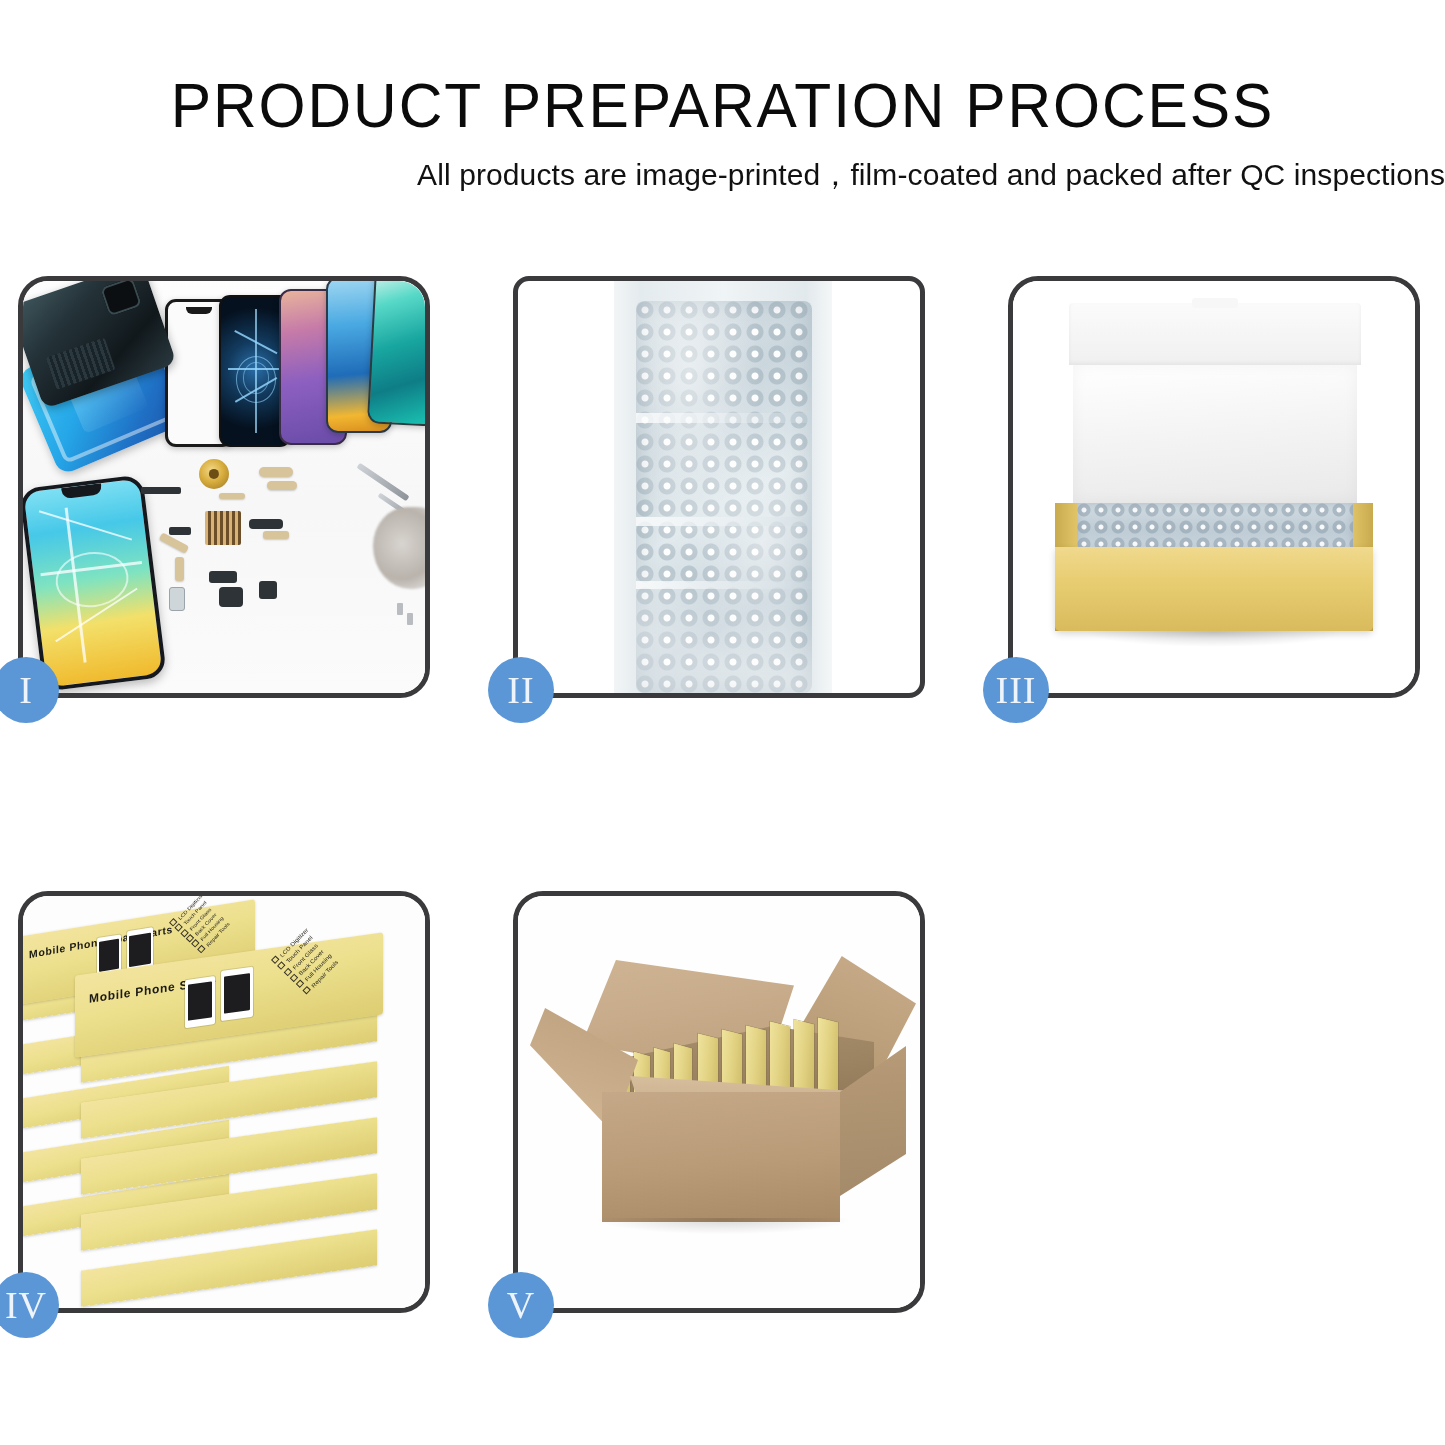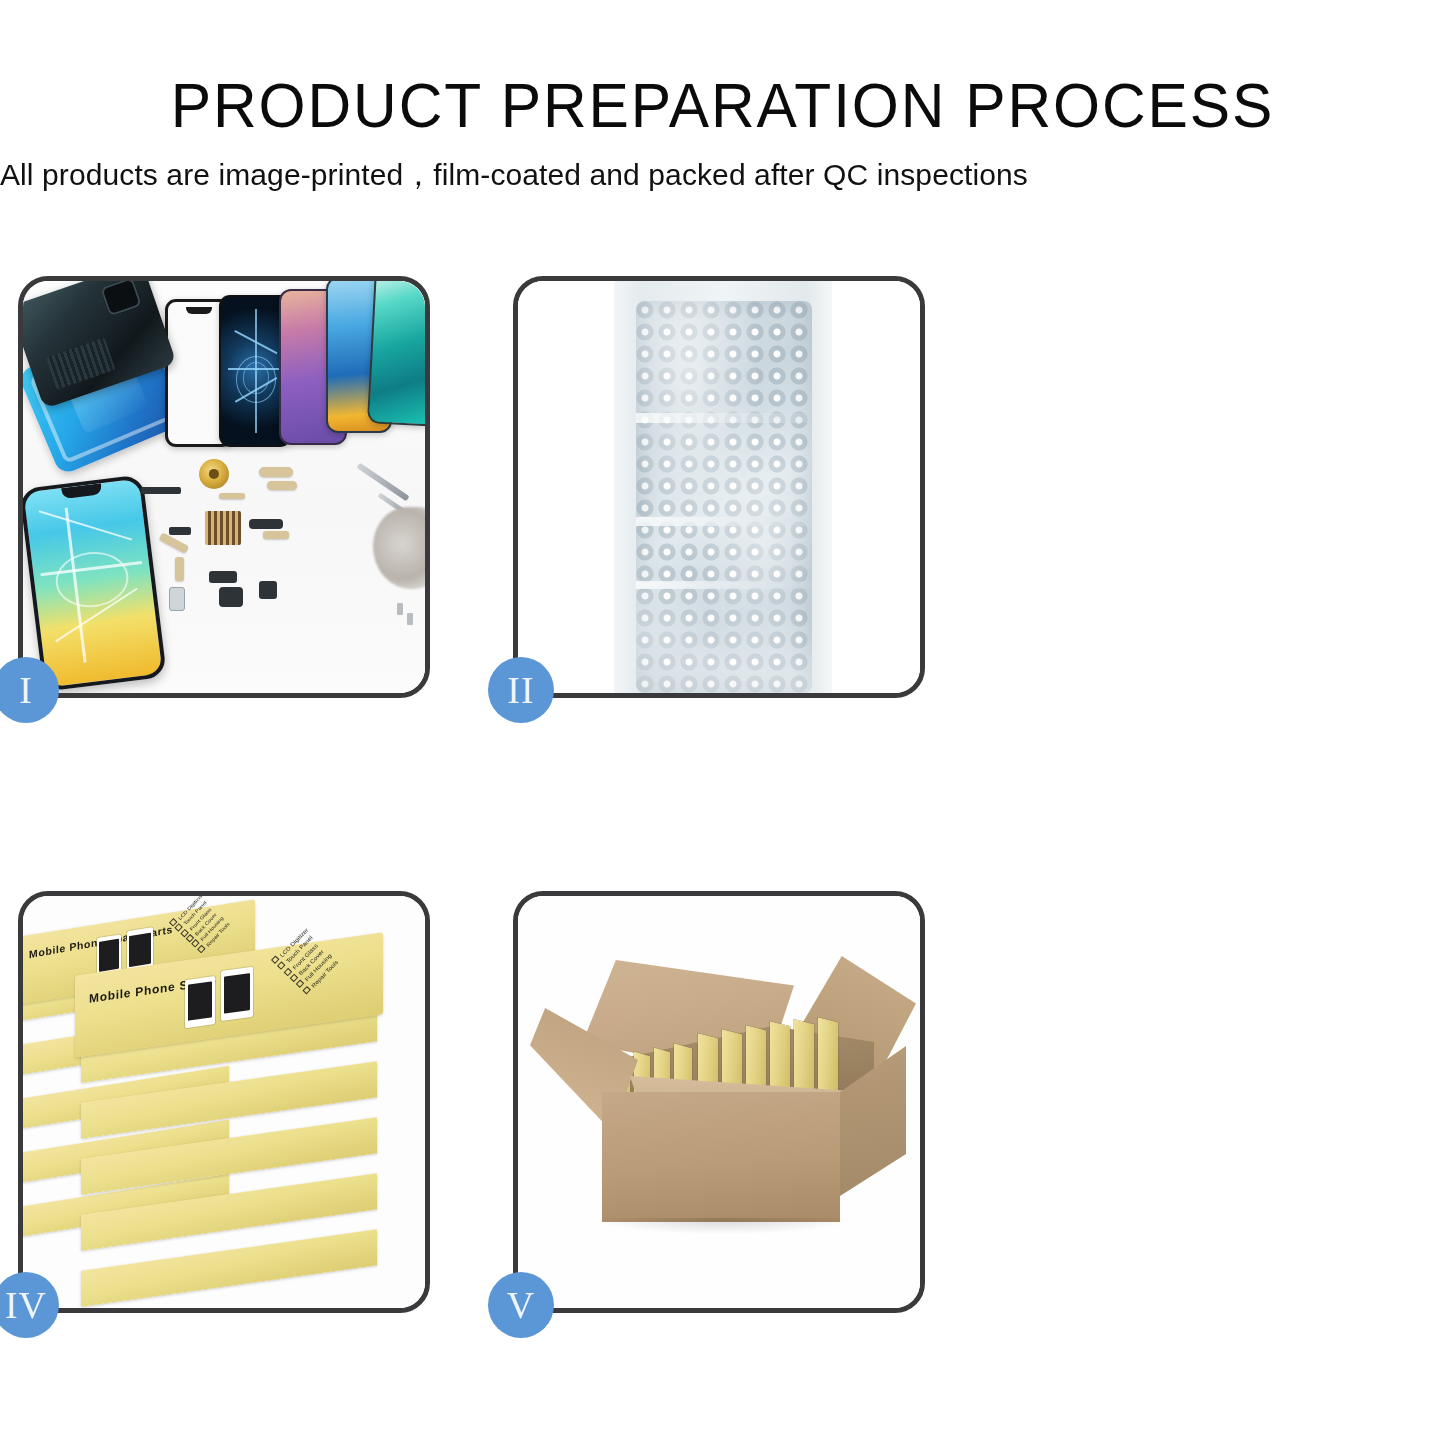--- a/index.html
+++ b/index.html
@@ -17,21 +17,21 @@
     text-align:center;
     font-size:63px;line-height:66px;
     font-weight:400;
     letter-spacing:2.0px;
     color:#0b0b0b;
     transform:scaleX(0.96);
     white-space:nowrap;
   }
   #sub-title{
     position:absolute;left:0;top:157px;width:1445px;
-    text-align:left;
+    text-align:right;
     font-size:30px;line-height:36px;
     font-weight:400;
     letter-spacing:0.1px;
     color:#111111;
     white-space:nowrap;
   }
   
   #panel-grid{position:absolute;left:0;top:0;width:1445px;height:1445px;}
   .panel{
     position:absolute;
@@ -57,21 +57,21 @@
     font-size:38px;
     line-height:66px;
     text-align:center;
     left:-30px;bottom:-30px;
     z-index:40;
     letter-spacing:1px;
     user-select:none;
   }
   
   #panel-1{left:18px;  top:276px;}
-  #panel-2{left:513px; top:276px;}
+  #panel-2{left:513px; top:276px;border-radius:16px;}
   #panel-3{left:1008px;top:276px;}
   #panel-4{left:18px;  top:891px;}
   #panel-5{left:513px; top:891px;}
   #panel-6{left:1008px;top:891px;}
 
   
   .p1-bg{position:absolute;inset:0;background:
      linear-gradient(180deg,#fdfdfd 0%,#f7f7f8 55%,#fbfbfb 100%);}
   .phone{position:absolute;border-radius:13px;box-shadow:0 2px 6px rgba(0,0,0,.22);}
   
@@ -433,20 +433,33 @@
       <div class="p2-bg"></div>
       <div id="p2-sleeve"></div>
       <div id="p2-bubbles"></div>
       <div class="p2-fold" style="left:118px;top:132px;width:176px;height:10px;"></div>
       <div class="p2-fold" style="left:118px;top:236px;width:176px;height:9px;"></div>
       <div class="p2-fold" style="left:118px;top:300px;width:176px;height:8px;"></div>
     </div>
     <div class="badge">II</div>
   </div>
 
+  <div class="panel" id="panel-3">
+    <div class="panel-clip">
+      <div class="p3-bg"></div>
+      <div id="p3-lid-back"></div>
+      <div id="p3-foam"></div>
+      <div id="p3-flap-l"></div>
+      <div id="p3-flap-r"></div>
+      <div id="p3-bubblewrap"></div>
+      <div id="p3-box-front"></div>
+      <div id="p3-shadow"></div>
+    </div>
+    <div class="badge">III</div>
+  </div>
 
   <div class="panel" id="panel-4">
     <div class="panel-clip">
       <div class="p4-bg"></div>
 
       <div class="goldbox" style="left:0px;top:78px;width:206px;height:30px;transform:skewY(-9deg);"></div>
       <div class="goldbox" style="left:0px;top:132px;width:206px;height:30px;transform:skewY(-9deg);"></div>
       <div class="goldbox" style="left:0px;top:186px;width:206px;height:30px;transform:skewY(-9deg);"></div>
       <div class="goldbox" style="left:0px;top:240px;width:206px;height:30px;transform:skewY(-9deg);"></div>
       <div class="goldbox" style="left:0px;top:294px;width:206px;height:30px;transform:skewY(-9deg);"></div>

